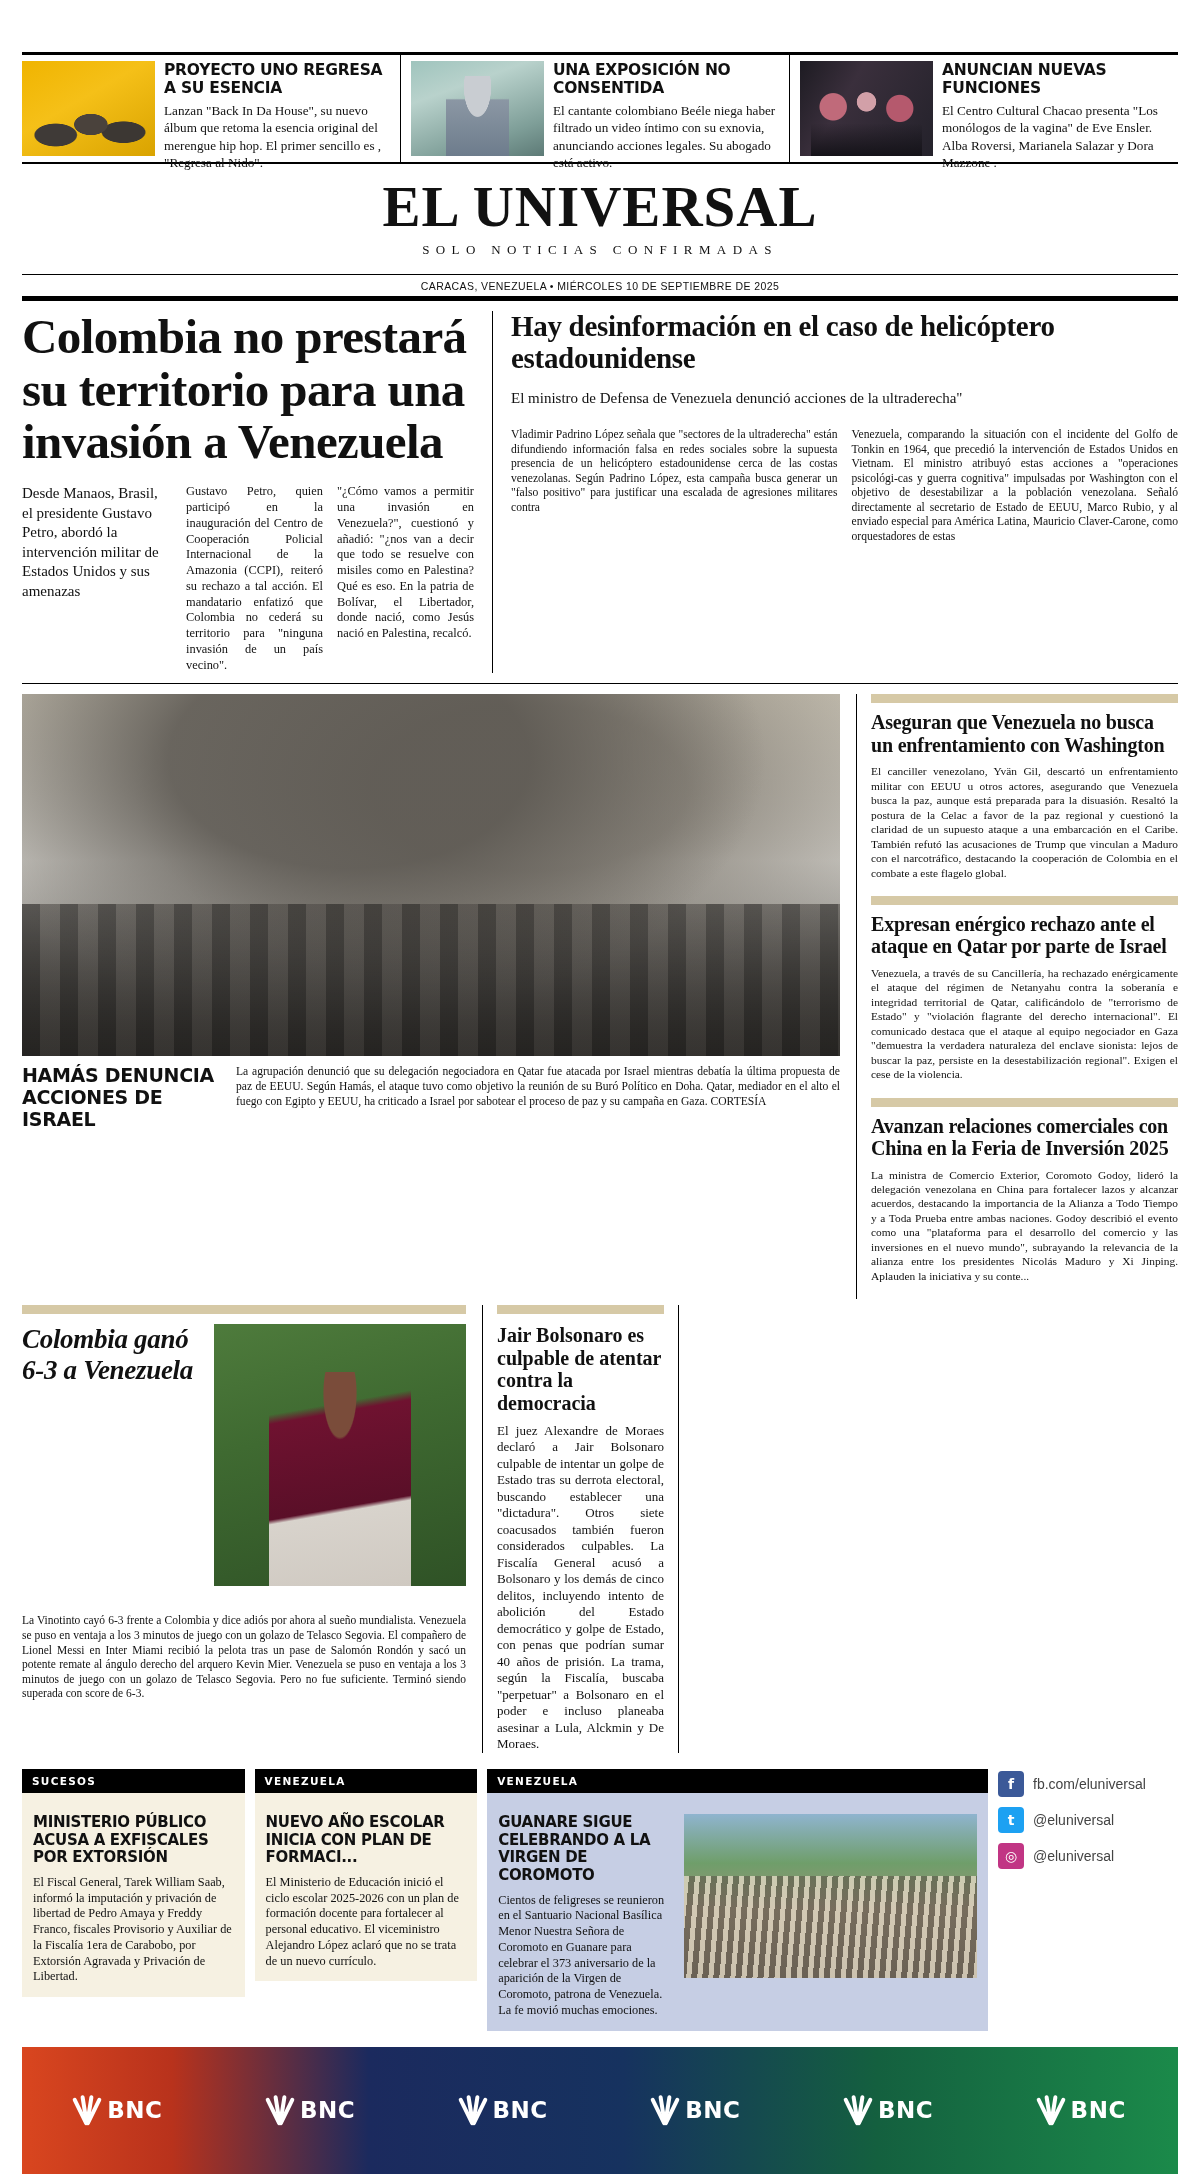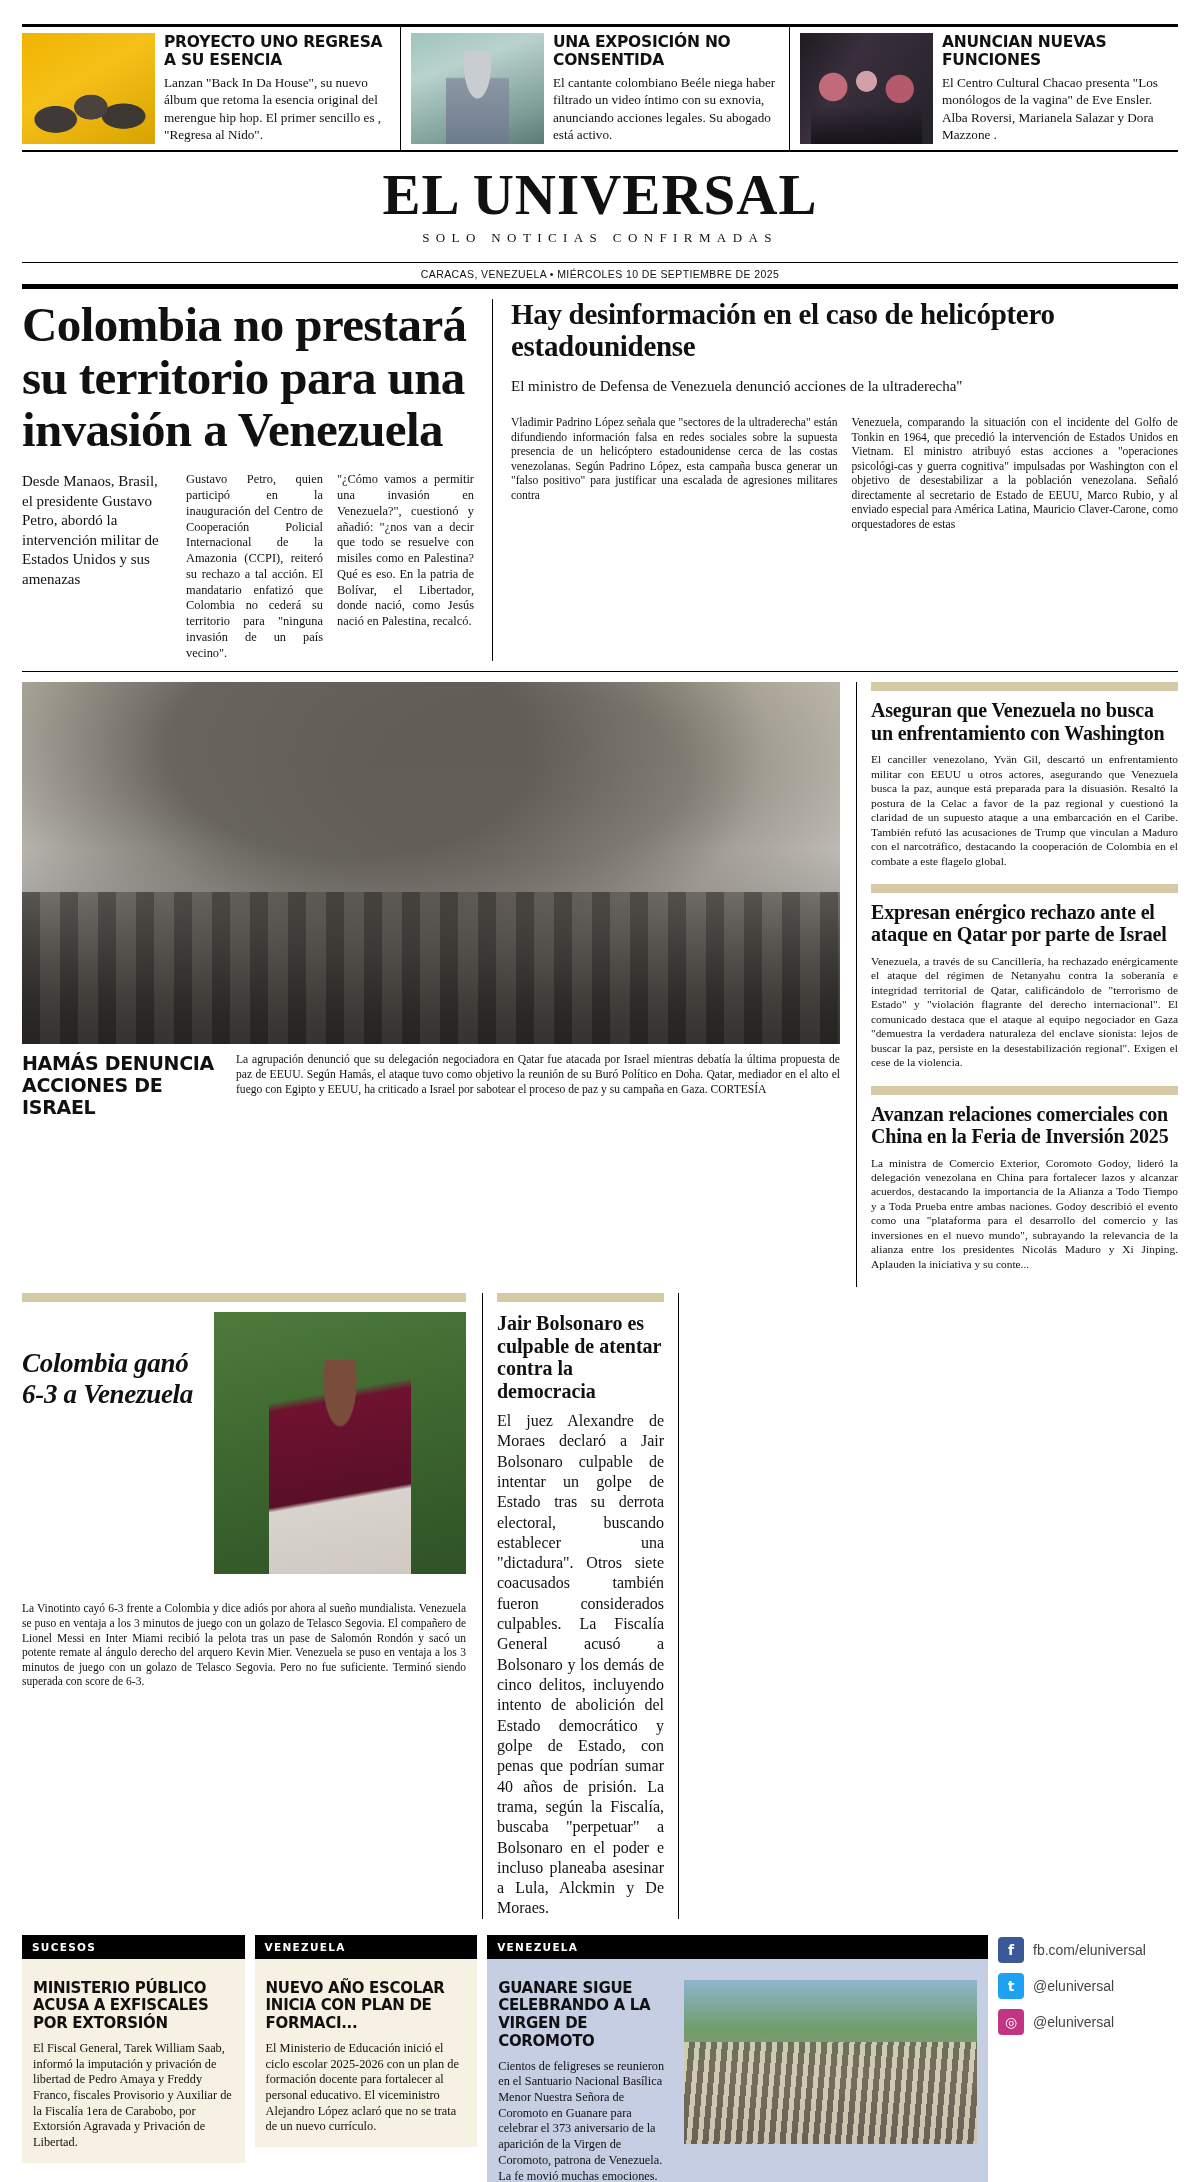--- a/index.html
+++ b/index.html
@@ -7,23 +7,23 @@
     width: 1200px; height: 2182px;
     background: #ffffff;
     font-family: "Liberation Serif", serif;
     color: #111;
     overflow: hidden;
   }
   .page { width: 1200px; height: 2182px; position: relative; padding: 0 22px; }
 
   
   .teaser-strip {
-    display: flex; margin-top: 24px;
+    display: flex; margin-top: 52px;
     border-top: 3px solid #000; border-bottom: 2px solid #000;
-    height: 128px;
+    height: 112px;
   }
   .teaser { display: flex; flex: 1; padding: 6px 10px 6px 0; gap: 9px; }
   .teaser + .teaser { border-left: 1.5px solid #000; padding-left: 10px; }
   .teaser-img { width: 133px; height: 100%; flex: 0 0 133px; background-size: cover; background-position: center; }
   .t1-img { background: linear-gradient(150deg,#f0b400 0%, #f5c018 42%, #d9a300 100%); position: relative; overflow: hidden; }
   .t1-img:after { content:""; position:absolute; left:6%; bottom:0; width:88%; height:74%;
     background: radial-gradient(ellipse at 22% 70%, #3f3a37 0 16%, transparent 17%),
                 radial-gradient(ellipse at 52% 55%, #4a423c 0 19%, transparent 20%),
                 radial-gradient(ellipse at 80% 66%, #3c3733 0 16%, transparent 17%); }
   .t2-img { background: linear-gradient(160deg,#9fc4bd 0%, #b9d2cc 30%, #7e9e98 75%, #5d7a76 100%); position:relative; overflow:hidden;}
@@ -121,42 +121,42 @@
   }
   .rail-body { font-size: 11.4px; line-height: 1.27; margin-top: 8px; text-align: justify; }
 
   
   .low-row { display: flex; margin-top: 6px; }
   .low-a { flex: 0 0 460px; padding-right: 16px; }
   .low-b { flex: 0 0 196px; border-left: 1.5px solid #000; padding: 0 14px; }
   .low-c { flex: 1; border-left: 1.5px solid #000; padding-left: 14px; }
   .gold-bar { height: 9px; background: #d6c9a6; margin-bottom: 10px; }
   .sport-row { display: flex; gap: 14px; }
-  .sport-txt { flex: 0 0 178px; margin-top: 36px; }
+  .sport-txt { flex: 0 0 178px; }
   .hl-sport {
     font-family: "Liberation Serif", serif; font-weight: 700; font-style: italic;
     font-size: 27px; line-height: 1.12; letter-spacing: -0.3px;
   }
   .sport-img {
     flex: 1; height: 262px;
     background: linear-gradient(165deg,#4e7b3c 0%, #3f6a31 40%, #2f5226 100%);
     position: relative; overflow: hidden;
   }
   .sport-img:after {
     content:""; position:absolute; left:22%; top:18%; width:56%; height:82%;
     background:
       radial-gradient(ellipse at 50% 10%, #7a4c3a 0 16%, transparent 17%),
       linear-gradient(170deg, transparent 18%, #6f1230 22%, #5a0f28 62%, #d8d3cc 64%, #cfc9c1 100%);
   }
   .sport-body { font-size: 11.5px; line-height: 1.27; margin-top: 27px; text-align: justify; }
   .hl-low {
     font-family: "Liberation Serif", serif; font-weight: 700;
     font-size: 20px; line-height: 1.12;
   }
-  .low-body { font-size: 16px; line-height: 1.27; margin-top: 9px; text-align: justify; }
+  .low-body { font-size: 13px; line-height: 1.27; margin-top: 9px; text-align: justify; }
 
   
   .cards-row { display: flex; gap: 10px; margin-top: 16px; align-items: flex-start; }
   .card { flex: 1; background: #f6f1e2; }
   .card.blue { background: #c6cee4; }
   .card-tag {
     background: #000; color: #fff;
     font-family: "DejaVu Sans", sans-serif; font-weight: 700;
     font-size: 10.5px; letter-spacing: 1.3px; padding: 6px 10px;
     text-transform: uppercase;

